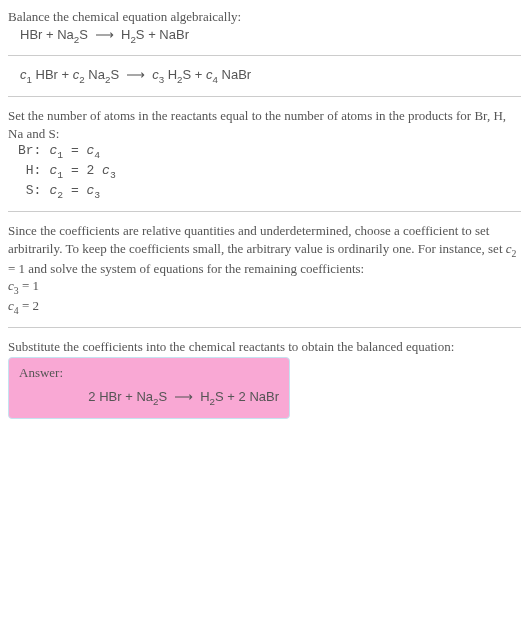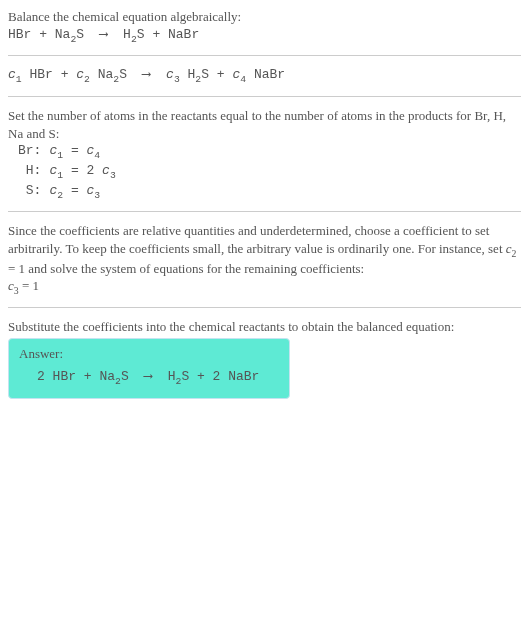--- a/index.html
+++ b/index.html
@@ -28,39 +28,41 @@
   .eqn-table td {
     padding: 0 4px;
     vertical-align: baseline;
   }
   .eqn-table td.label {
     text-align: right;
     padding-right: 4px;
   }
   .answer-box {
     display: inline-block;
-    background: #5eead4;
+    background: #f9a8d4;
     border: 1px solid #c4e3f0;
     border-radius: 4px;
     padding: 6px 0 10px 0;
     width: 280px;
     margin-top: 2px;
   }
   .answer-box .label {
     padding: 0 10px 6px 10px;
   }
   .answer-box .content {
     padding: 0 10px 0 28px;
+    text-align: right;
   }
   sub, .sub {
     font-size: 0.75em;
     vertical-align: sub;
   }
   .chem {
-    font-family: Liberation Mono, monospace;
+    font-family: Liberation Sans, sans-serif;
+    margin-left: 12px;
   }
 </style>
 </head>
 <body>
 
 <div class="section">
   <div>Balance the chemical equation algebraically:</div>
   <div class="chem">HBr + Na<sub>2</sub>S &nbsp;⟶&nbsp; H<sub>2</sub>S + NaBr</div>
 </div>
 
@@ -90,20 +92,21 @@
     </tr>
   </tbody>
     </table>
 </div>
 
 <hr class="hr">
 
 <div class="section">
   <div>Since the coefficients are relative quantities and underdetermined, choose a coefficient to set arbitrarily. To keep the coefficients small, the arbitrary value is ordinarily one. For instance, set <i>c</i><sub>2</sub> = 1 and solve the system of equations for the remaining coefficients:</div>
   <div><i>c</i><sub>3</sub> = 1</div>
+  <div><i>c</i><sub>4</sub> = 2</div>
 </div>
 
 <hr class="hr">
 
 <div class="section">
   <div>Substitute the coefficients into the chemical reactants to obtain the balanced equation:</div>
   <div class="answer-box">
     <div class="label">Answer:</div>
     <div class="content chem">2 HBr + Na<sub>2</sub>S &nbsp;⟶&nbsp; H<sub>2</sub>S + 2 NaBr</div>
   </div>

